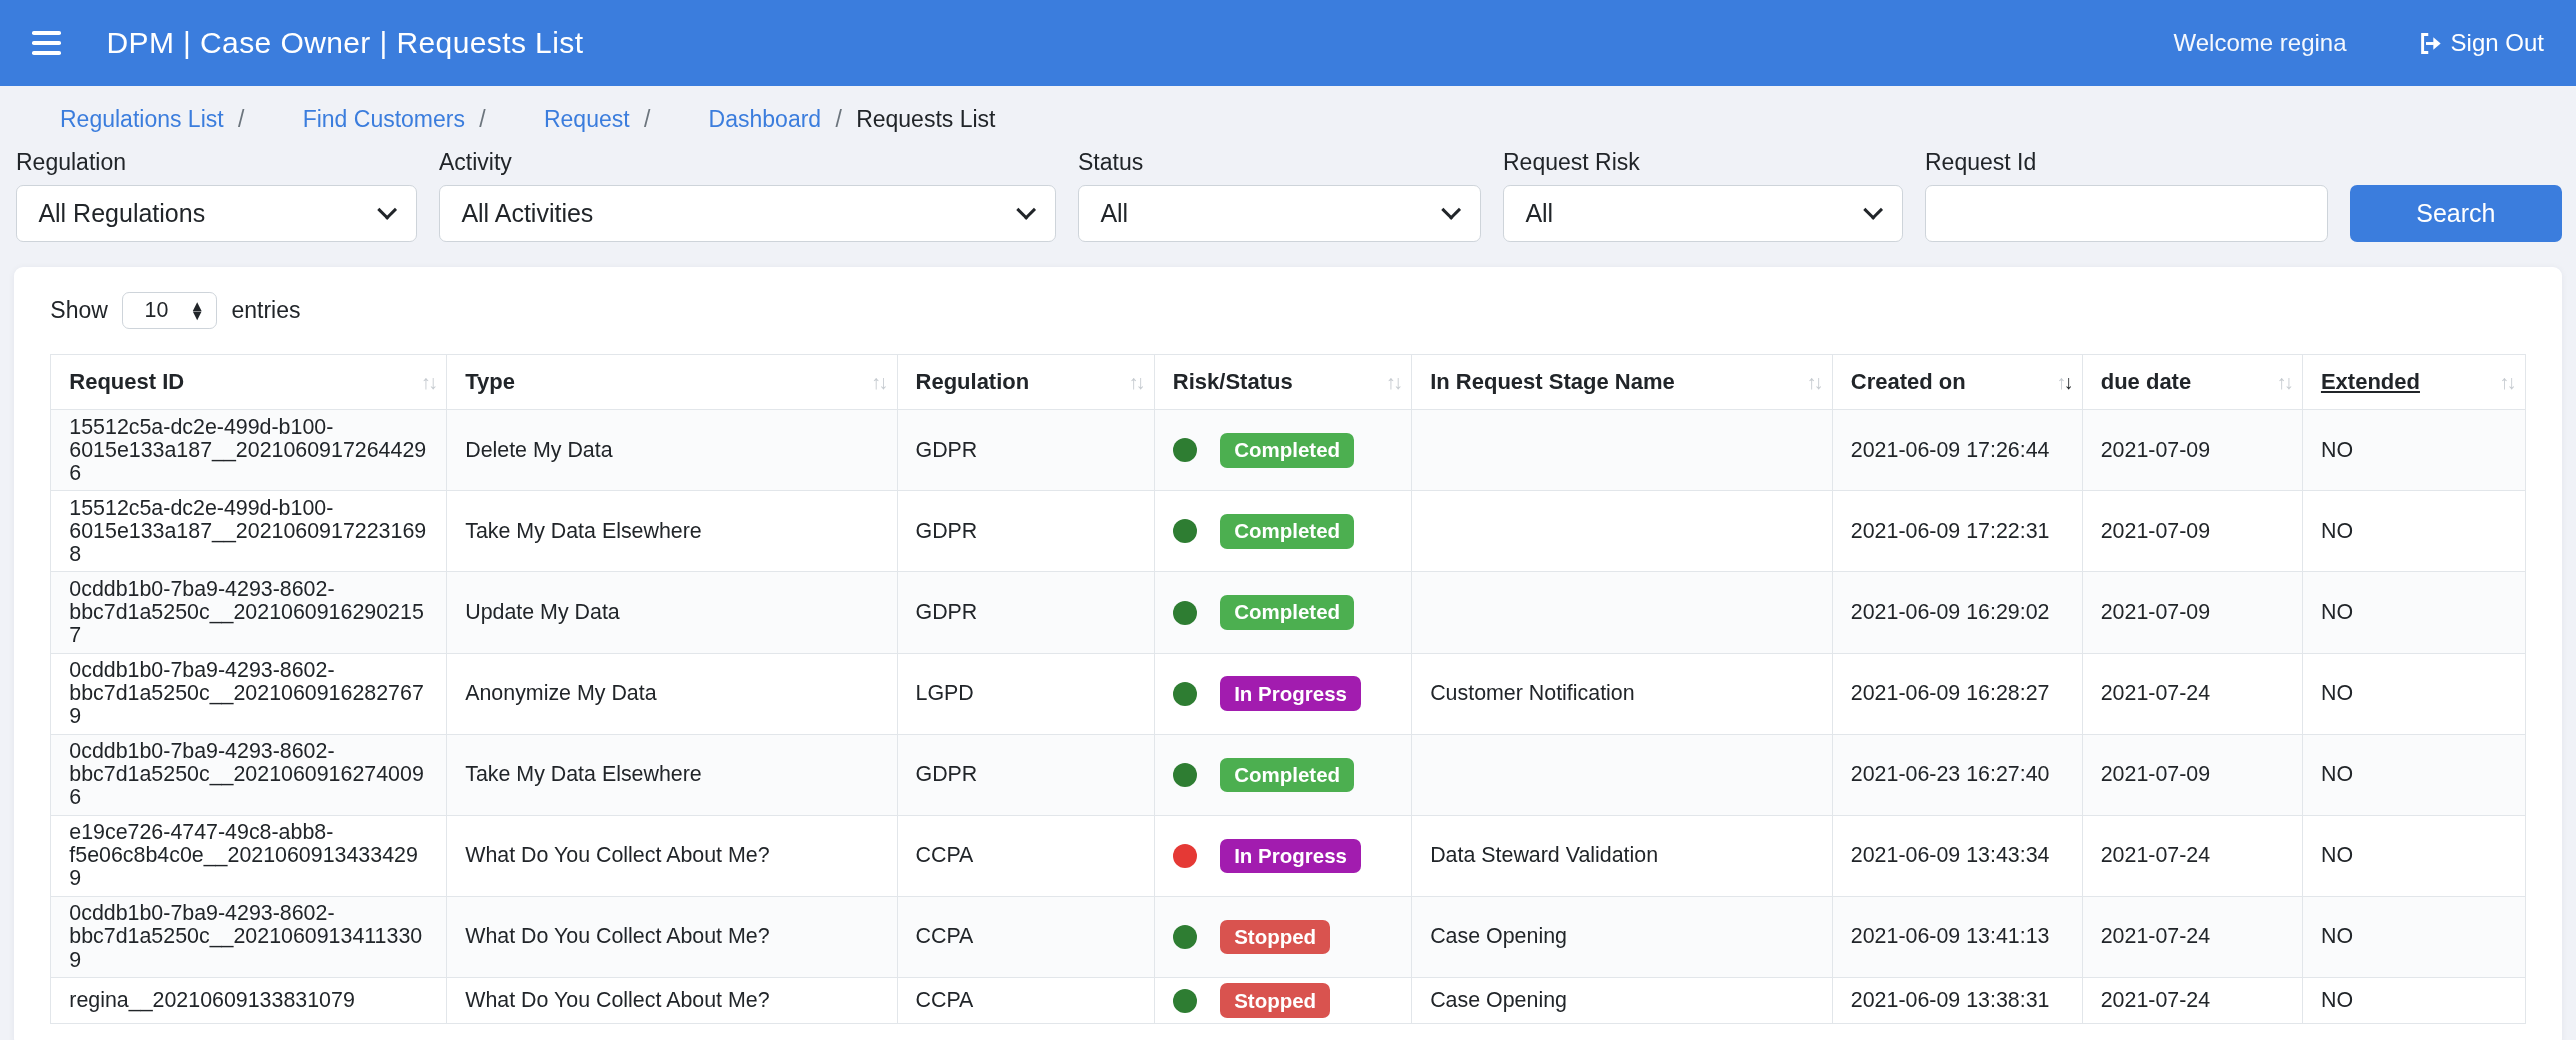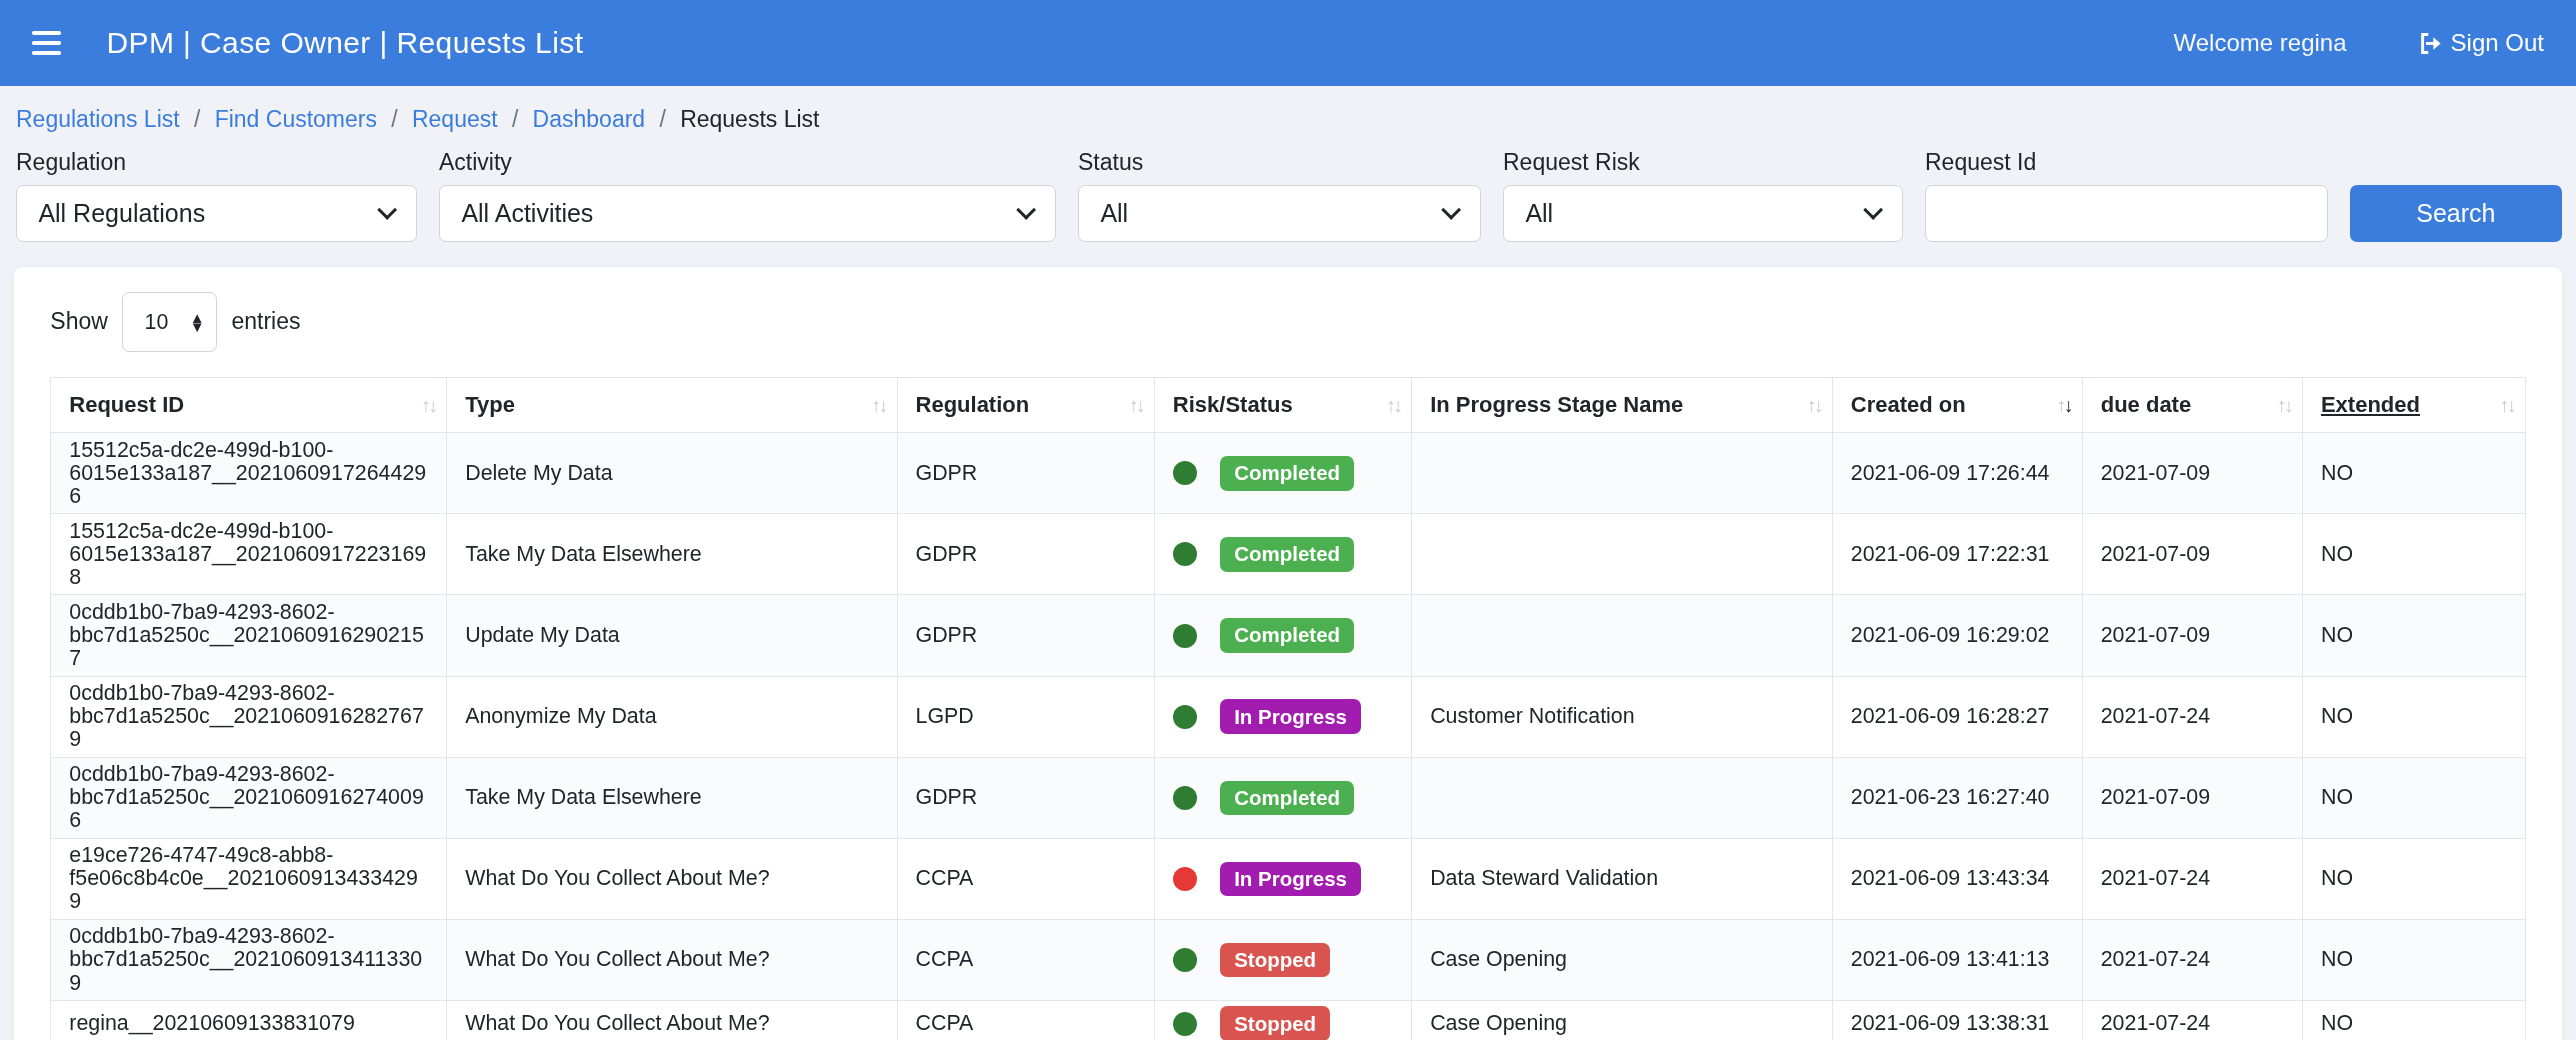--- a/index.html
+++ b/index.html
@@ -22,21 +22,21 @@
   .hamburger { display: inline-flex; flex-direction: column; gap: 5.4px; cursor: pointer; margin-right: 46px; }
   .hamburger i { display: block; width: 28.5px; height: 4.5px; background: #fff; border-radius: 1.8px; }
   .nav-title { font-size: 30px; font-weight: normal; letter-spacing: 0.4px; }
   .nav-right { margin-left: auto; display: flex; align-items: center; gap: 70px; }
   .welcome { font-size: 24px; color: rgba(255,255,255,0.95); }
   .signout { display: flex; align-items: center; gap: 7.1px; font-size: 24px; color: #fff; cursor: pointer; }
   .signout svg { display: block; }
 
   
   .breadcrumb { padding: 19.6px 16px 10.7px; font-size: 23px; display: flex; align-items: center; flex-wrap: wrap; }
-  .breadcrumb a { color: #3b7ddd; text-decoration: none; cursor: pointer; }
+  .breadcrumb a { color: #3b7ddd; text-decoration: none; cursor: pointer; margin-left: 44px; }
   .crumb-sep { color: #6c757d; margin: 0 14.3px; }
   .crumb-current { color: #212529; }
 
   
   .filters { display: flex; align-items: flex-end; padding: 5.4px 14.3px 0 16px; gap: 22px; }
   .filter-group { display: flex; flex-direction: column; }
   .filter-label { font-size: 23px; margin-bottom: 9px; color: #212529; }
   .fw-regulation { flex: 0 0 401px; }
   .fw-activity   { flex: 0 0 617px; }
   .fw-status     { flex: 0 0 403px; }
@@ -79,21 +79,21 @@
     margin: 25px 14.3px 0;
     background: #fff;
     border-radius: 9px;
     box-shadow: 0 1.8px 7.1px rgba(30,40,60,0.06);
     padding: 25px 36px 23px;
   }
 
   .show-row { display: flex; align-items: center; gap: 14.3px; font-size: 23px; margin-bottom: 25px; }
   .pagesize-wrap { position: relative; }
   select.pagesize {
-    width: 95px; height: 60px;
+    width: 95px; height: 37px;
     font-family: inherit; font-size: 21.4px; color: #212529;
     padding: 0 39px 0 21.4px;
     background: #fff; border: 1.8px solid #ced4da; border-radius: 7.1px;
     appearance: none; -webkit-appearance: none; -moz-appearance: none;
     cursor: pointer;
   }
   .spinner { position: absolute; right: 12.5px; top: 50%; transform: translateY(-50%); display: flex; flex-direction: column; line-height: 0.62; pointer-events: none; }
   .spinner span { font-size: 15px; color: #212529; }
 
   
@@ -227,21 +227,21 @@
     <span>entries</span>
   </div>
 
   <table class="requests-table">
     <thead>
       <tr>
           <th><span>Request ID</span><span class="sort-icons"><span>↑</span><span>↓</span></span></th>
           <th><span>Type</span><span class="sort-icons"><span>↑</span><span>↓</span></span></th>
           <th><span>Regulation</span><span class="sort-icons"><span>↑</span><span>↓</span></span></th>
           <th><span>Risk/Status</span><span class="sort-icons"><span>↑</span><span>↓</span></span></th>
-          <th><span>In Progress Stage Name</span><span class="sort-icons"><span>↑</span><span>↓</span></span></th>
+          <th><span>In Request Stage Name</span><span class="sort-icons"><span>↑</span><span>↓</span></span></th>
           <th><span>Created on</span><span class="sort-icons"><span>↑</span><span class="active">↓</span></span></th>
           <th><span>due date</span><span class="sort-icons"><span>↑</span><span>↓</span></span></th>
           <th><span>Extended</span><span class="sort-icons"><span>↑</span><span>↓</span></span></th>
         </tr>
     </thead>
     <tbody>
         <tr>
           <td class="cell-id">15512c5a-dc2e-499d-b100-6015e133a187__20210609172644296</td>
           <td>Delete My Data</td>
           <td>GDPR</td>

